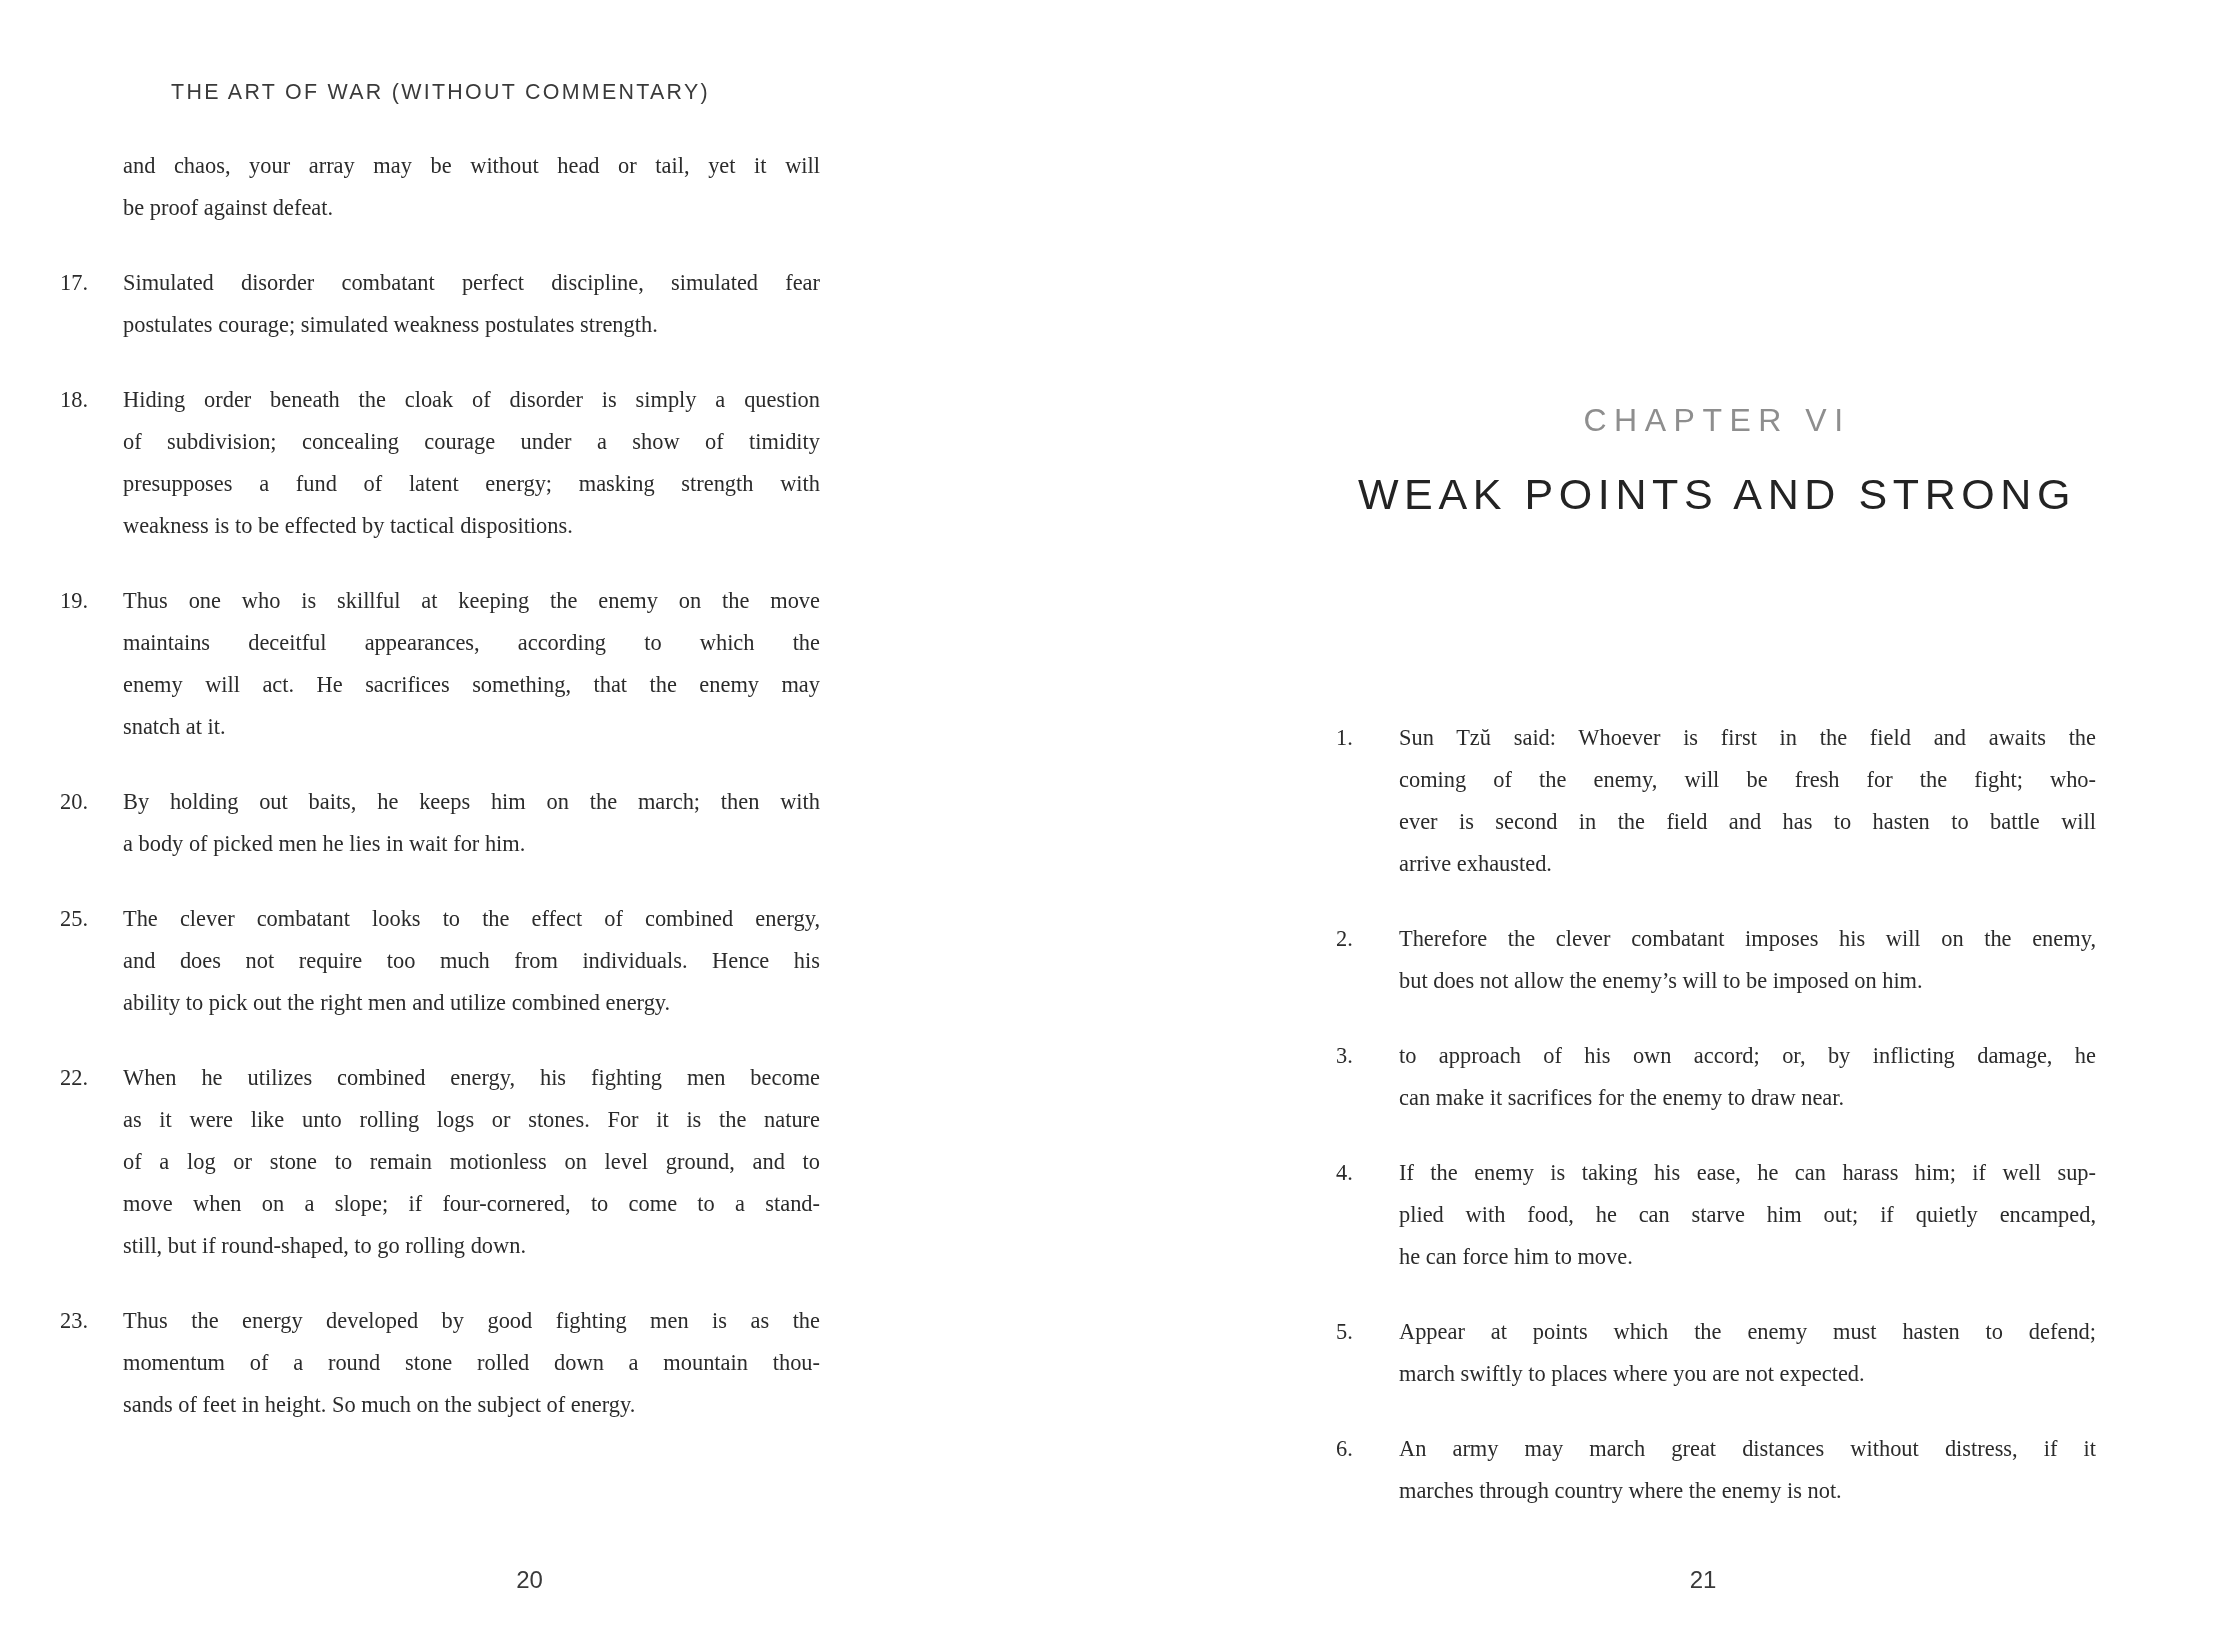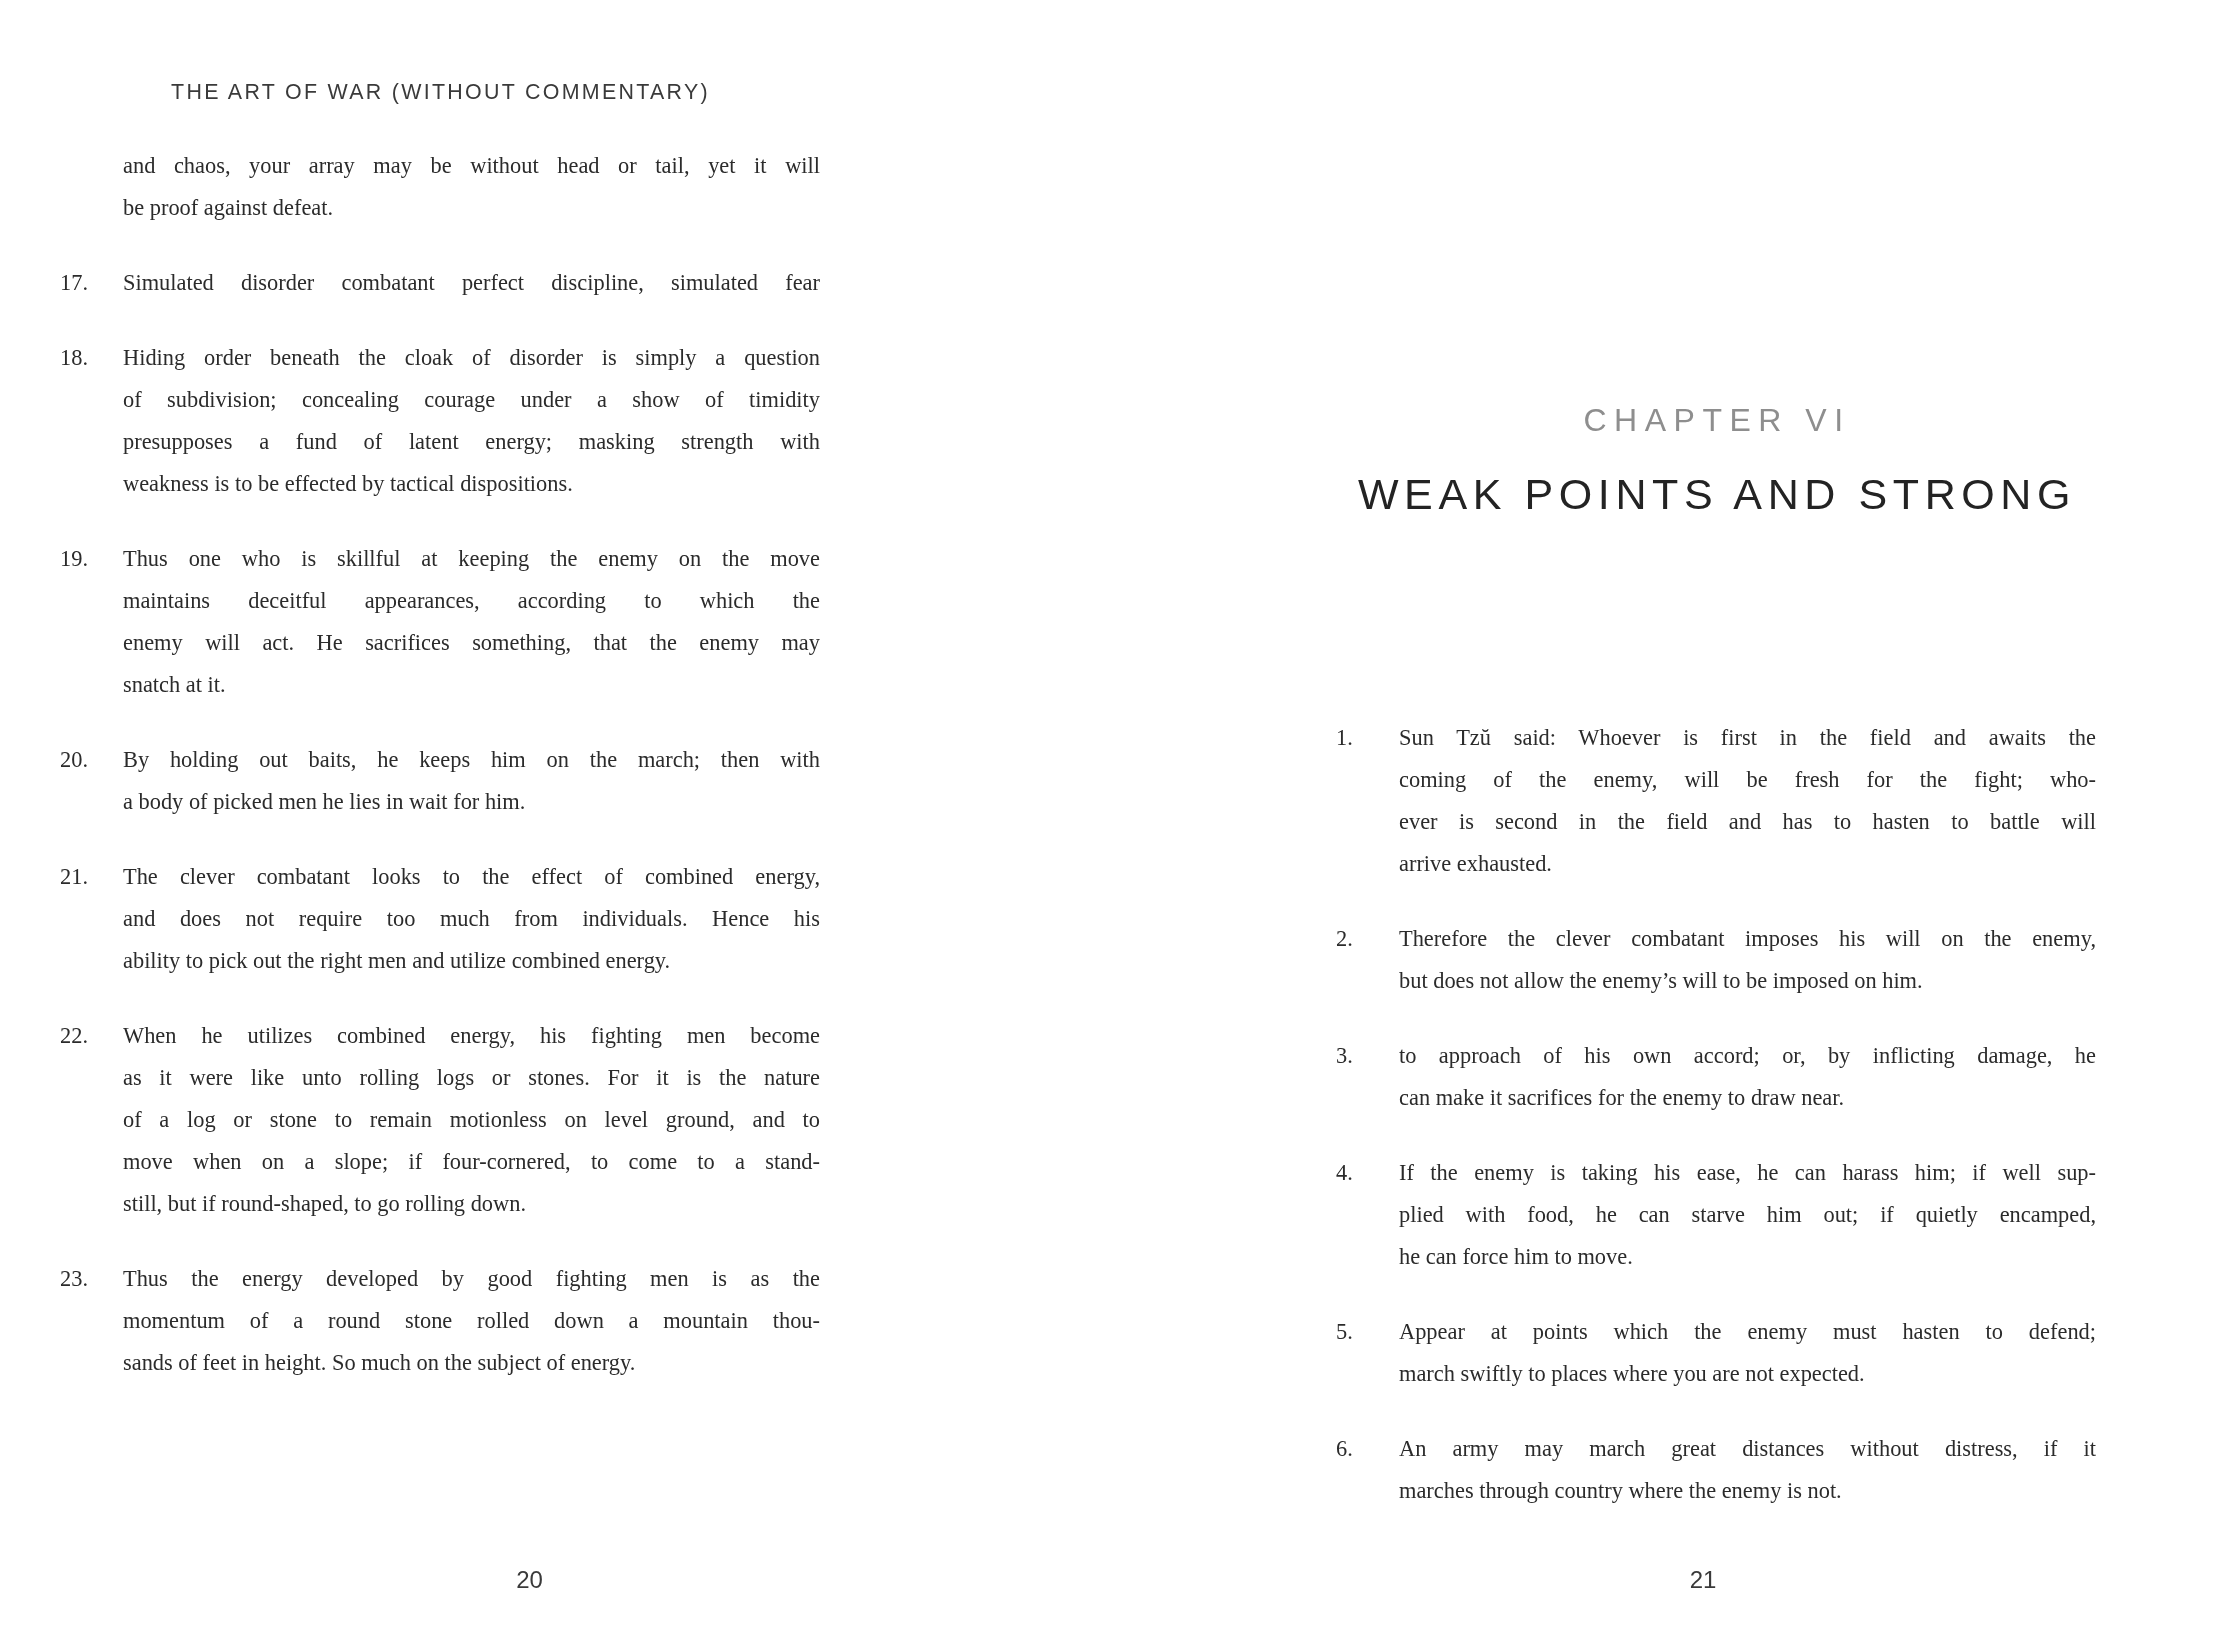--- a/index.html
+++ b/index.html
@@ -111,20 +111,21 @@
     <div class="cont body-text">
         <div class="line just">and chaos, your array may be without head or tail, yet it will</div>
         <div class="line">be proof against defeat.</div>
       </div>
 
     <div class="items body-text">
         <div class="item">
           <div class="num">17.</div>
           <div class="text">
             <div class="line just">Simulated disorder combatant perfect discipline, simulated fear</div>
+            <div class="line">postulates courage; simulated weakness postulates strength.</div>
           </div>
         </div>
         <div class="item">
           <div class="num">18.</div>
           <div class="text">
             <div class="line just">Hiding order beneath the cloak of disorder is simply a question</div>
             <div class="line just">of subdivision; concealing courage under a show of timidity</div>
             <div class="line just">presupposes a fund of latent energy; masking strength with</div>
             <div class="line">weakness is to be effected by tactical dispositions.</div>
           </div>
@@ -139,21 +140,21 @@
           </div>
         </div>
         <div class="item">
           <div class="num">20.</div>
           <div class="text">
             <div class="line just">By holding out baits, he keeps him on the march; then with</div>
             <div class="line">a body of picked men he lies in wait for him.</div>
           </div>
         </div>
         <div class="item">
-          <div class="num">21.</div>
+          <div class="num">25.</div>
           <div class="text">
             <div class="line just">The clever combatant looks to the effect of combined energy,</div>
             <div class="line just">and does not require too much from individuals. Hence his</div>
             <div class="line">ability to pick out the right men and utilize combined energy.</div>
           </div>
         </div>
         <div class="item">
           <div class="num">22.</div>
           <div class="text">
             <div class="line just">When he utilizes combined energy, his fighting men become</div>

